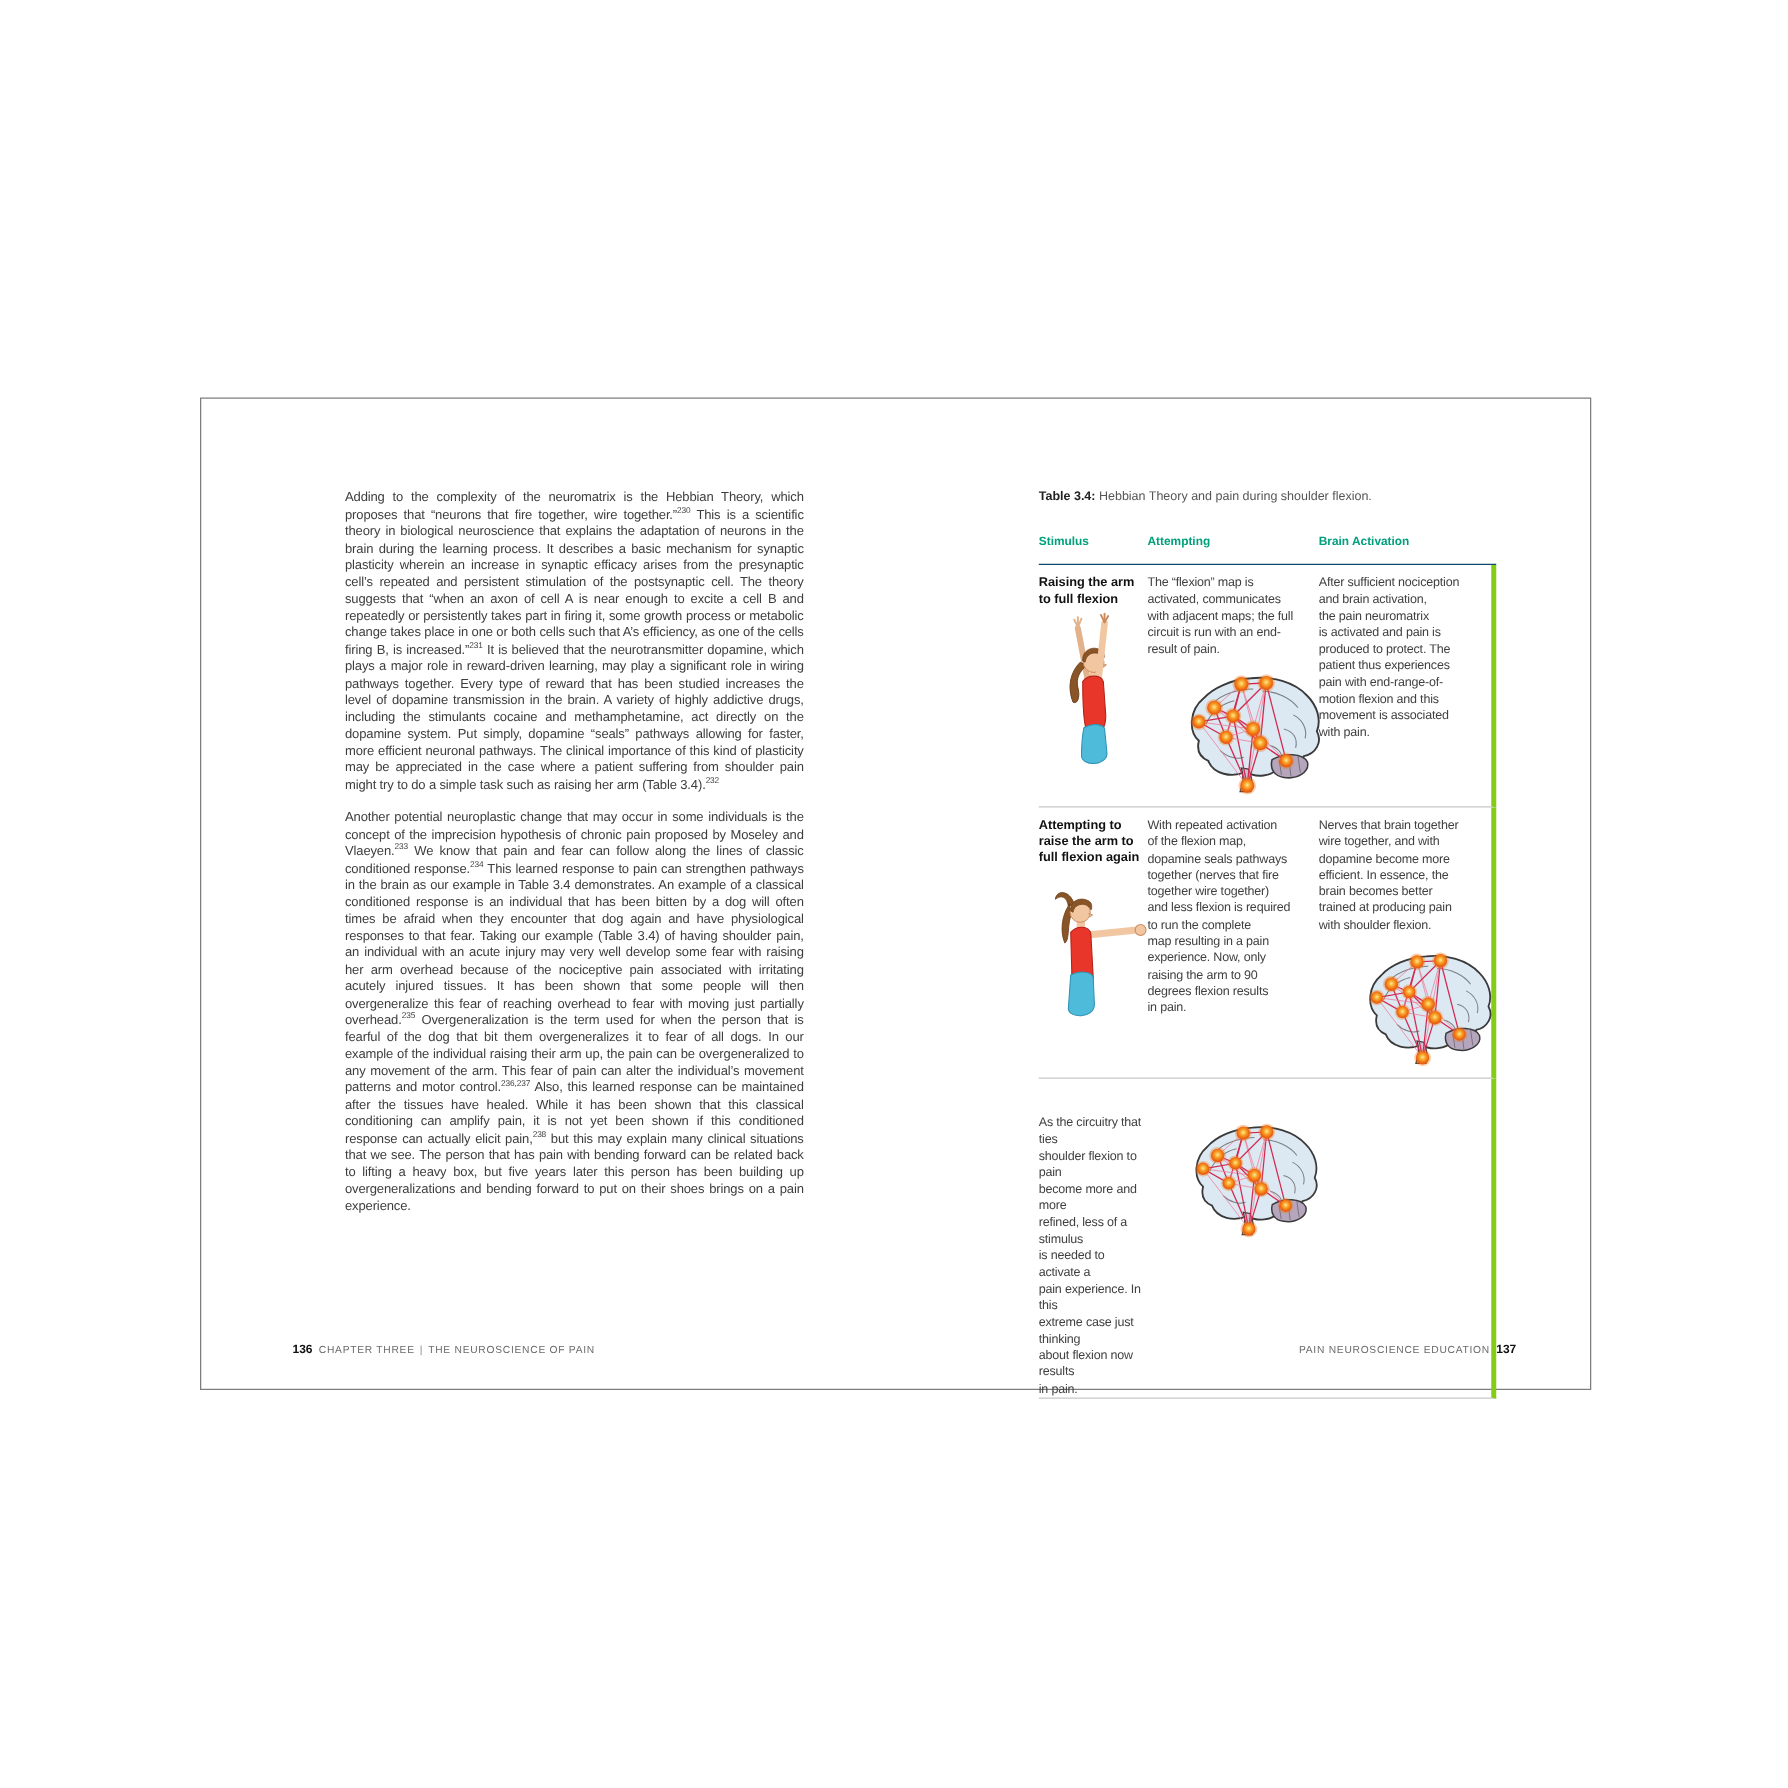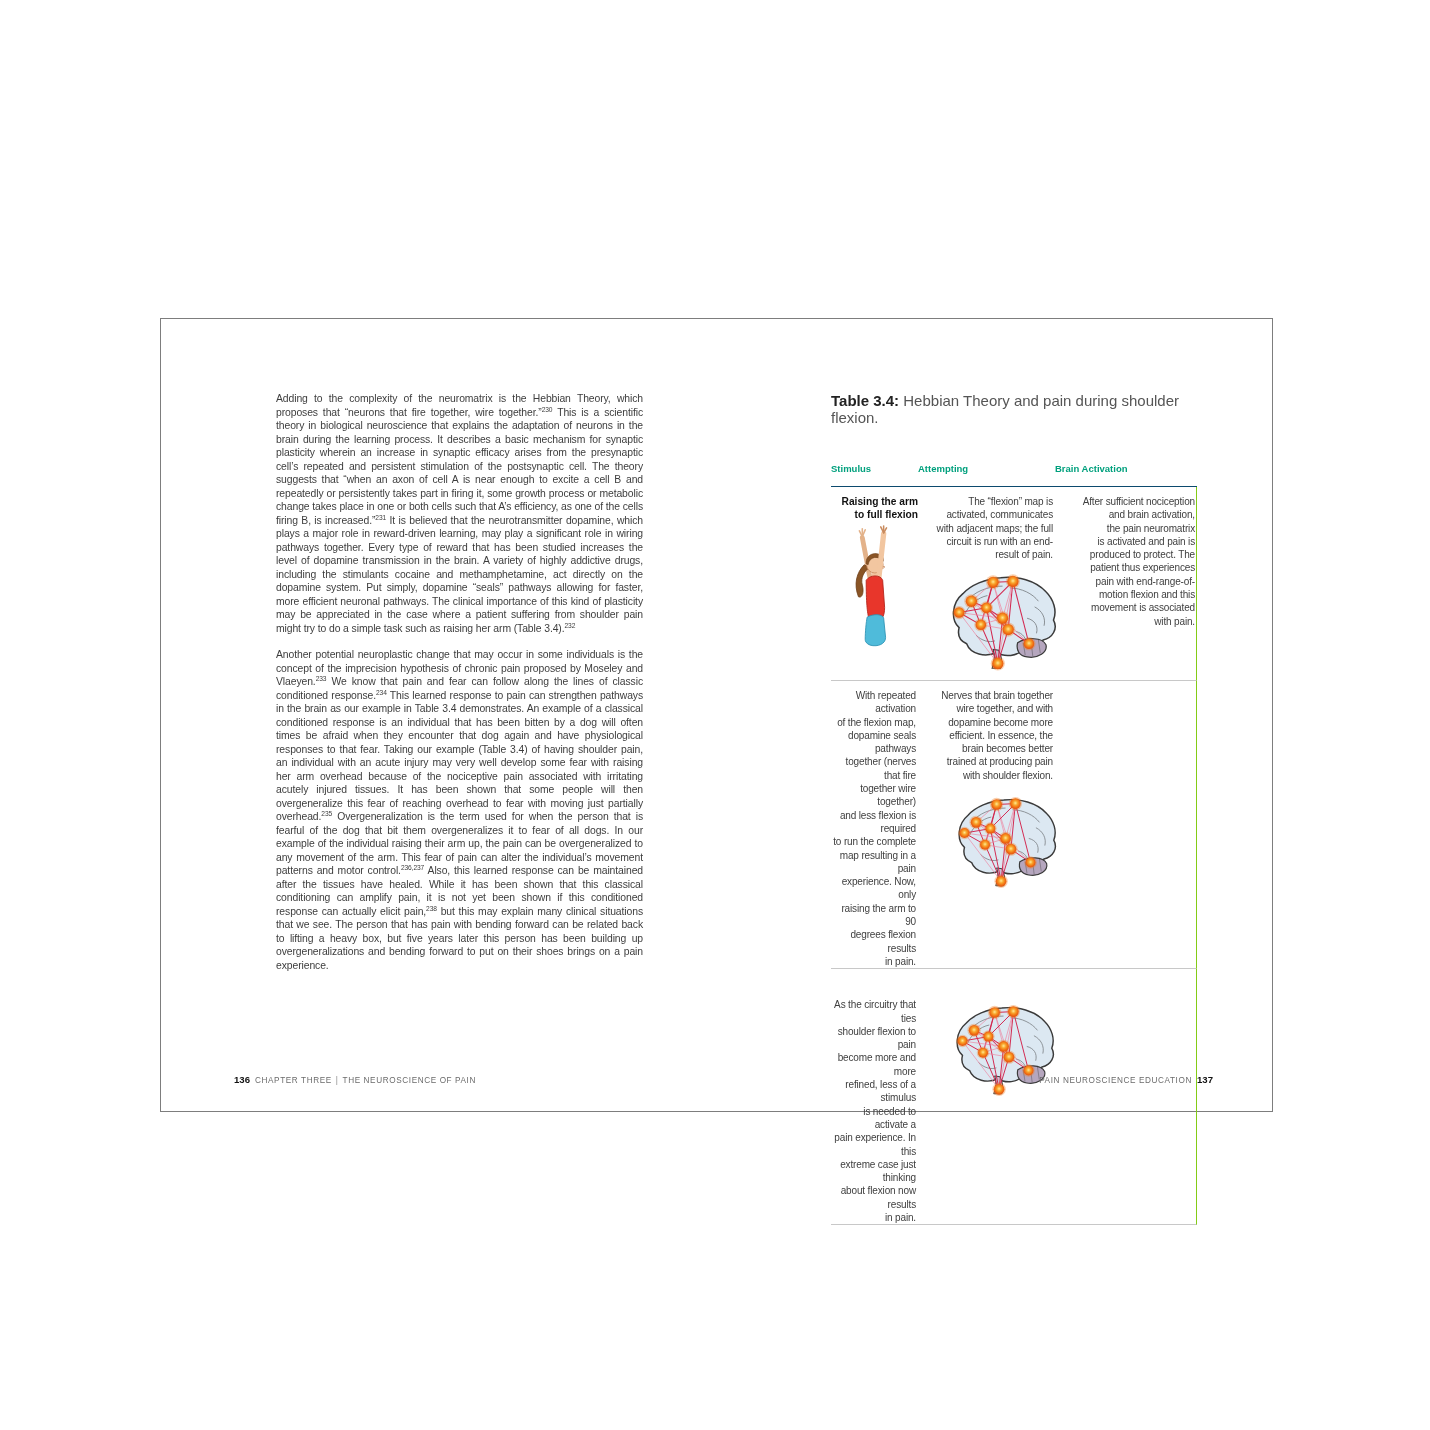--- a/index.html
+++ b/index.html
@@ -28,31 +28,31 @@
     color:#6b6b6b;white-space:nowrap;
   }
   .footer-left{left:59px;margin-left:14px;}
   .footer-right{right:59px;}
   .pg-num{font-size:9.6px;font-weight:bold;color:#111;letter-spacing:0;}
   .footer-left .pg-num{margin-right:5px;}
   .footer-right .pg-num{margin-left:5px;}
   .footer .divider{margin:0 4px;color:#8a8a8a;}
   
   .table-wrap{position:absolute;left:670px;top:73px;width:366px;}
-  .tbl-title{font-size:15px;color:#555;margin-bottom:37px;}
+  .tbl-title{font-size:10px;color:#555;margin-bottom:25px;}
   .tbl-title b{color:#222;}
   .tbl-head{
     display:grid;grid-template-columns:87px 137px 142px;
     padding-bottom:12px;border-bottom:1px solid #0c4a6e;
   }
   .tbl-head span{font-size:9.5px;font-weight:bold;color:#00A07D;}
   .tbl-row{
     display:grid;grid-template-columns:87px 137px 142px;
-    border-bottom:1px solid #c8c8c8;border-right:1px solid #84cc16;
-    padding-top:8px;box-sizing:border-box;text-align:right;
+    border-bottom:1px solid #c8c8c8;border-right:4px solid #84cc16;
+    padding-top:8px;box-sizing:border-box;
   }
   .row-1{min-height:194px;}
   .row-2{min-height:217px;}
   .row-3{min-height:194px;padding-top:29px;}
   .cell{overflow:visible;}
   .stim-label{
     font-size:10.2px;font-weight:bold;line-height:13px;color:#111;
     white-space:pre-line;
   }
   .cell-text{
@@ -304,20 +304,28 @@
 is activated and pain is
 produced to protect. The
 patient thus experiences
 pain with end-range-of-
 motion flexion and this
 movement is associated
 with pain.</div>
       </div>
 
       <div class="tbl-row row-2">
+        <div class="cell">
+          <div class="stim-label">Attempting to
+raise the arm to
+full flexion again</div>
+          <svg class="fig fig-b" viewBox="0 0 95 124" width="90" height="118">
+              <use href="#womanFwd"></use>
+            </svg>
+        </div>
         <div class="cell cell-text">With repeated activation
 of the flexion map,
 dopamine seals pathways
 together (nerves that fire
 together wire together)
 and less flexion is required
 to run the complete
 map resulting in a pain
 experience. Now, only
 raising the arm to 90

